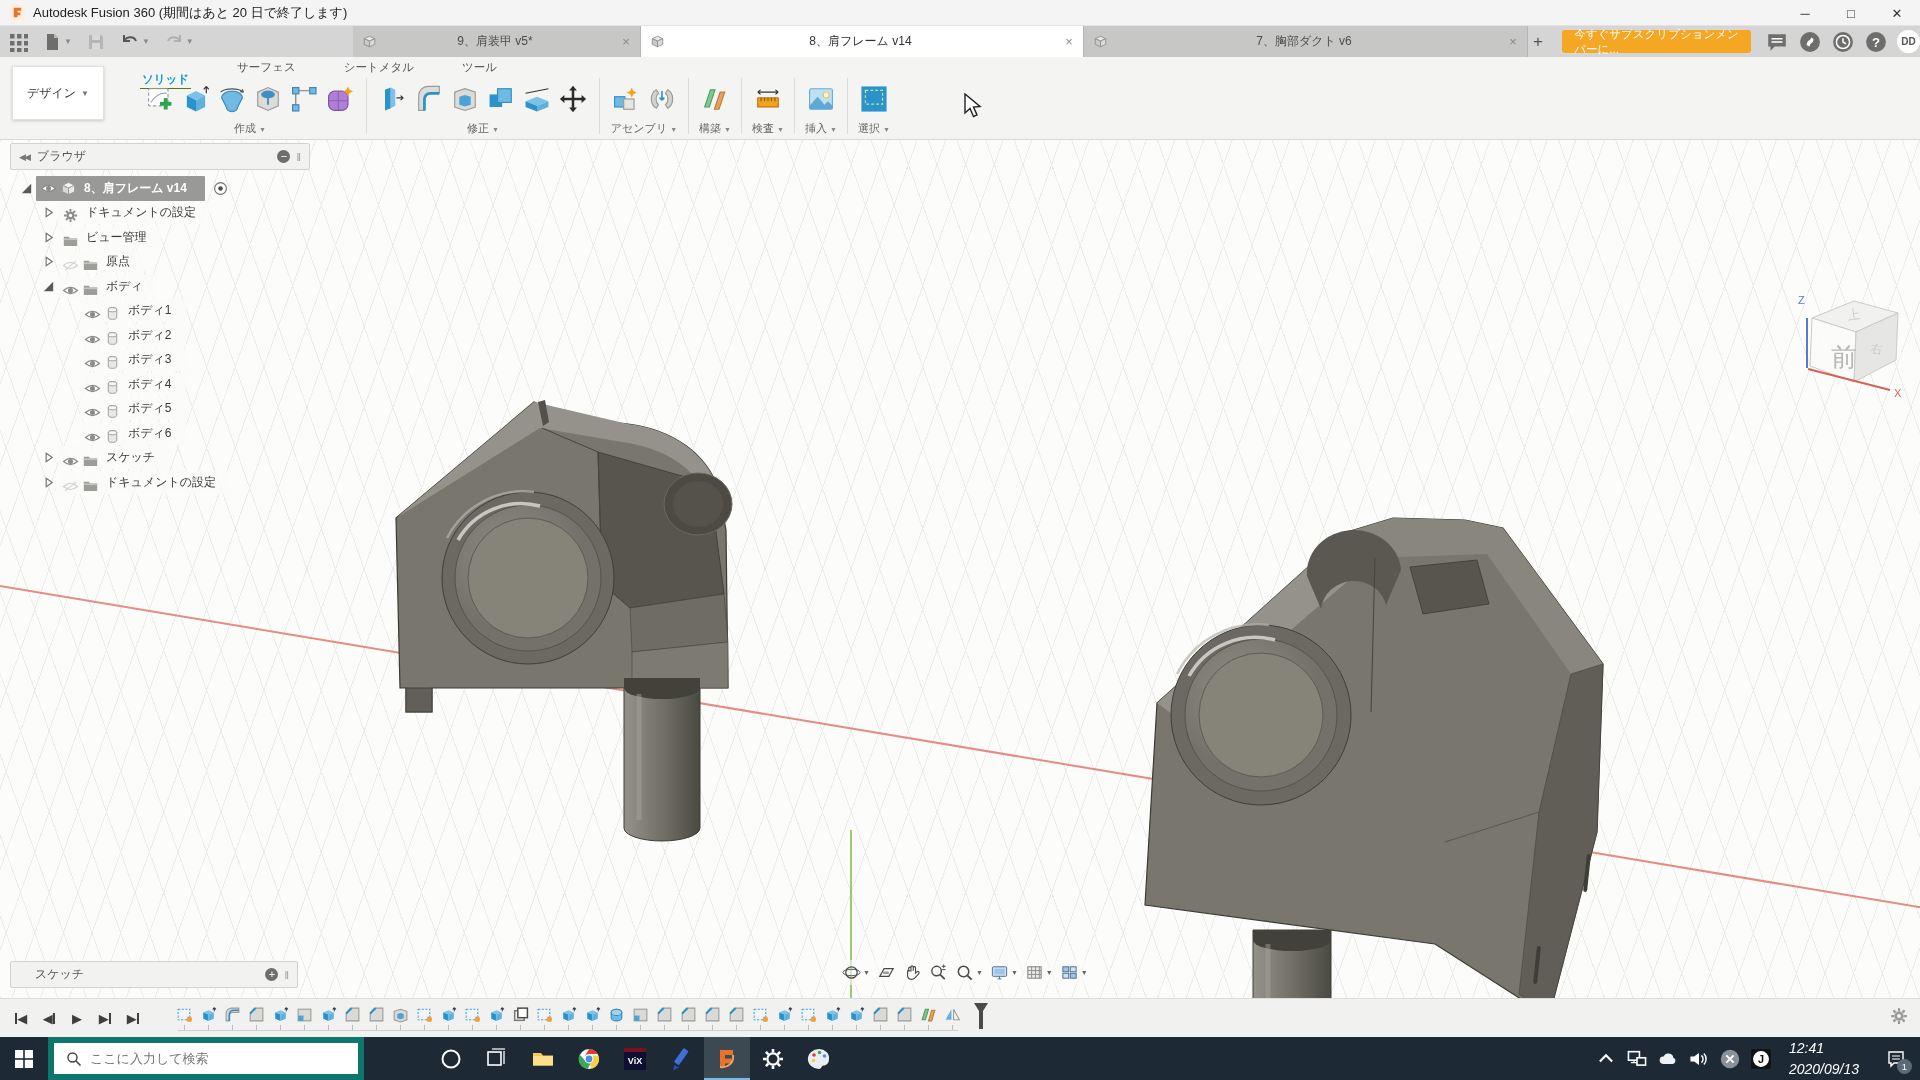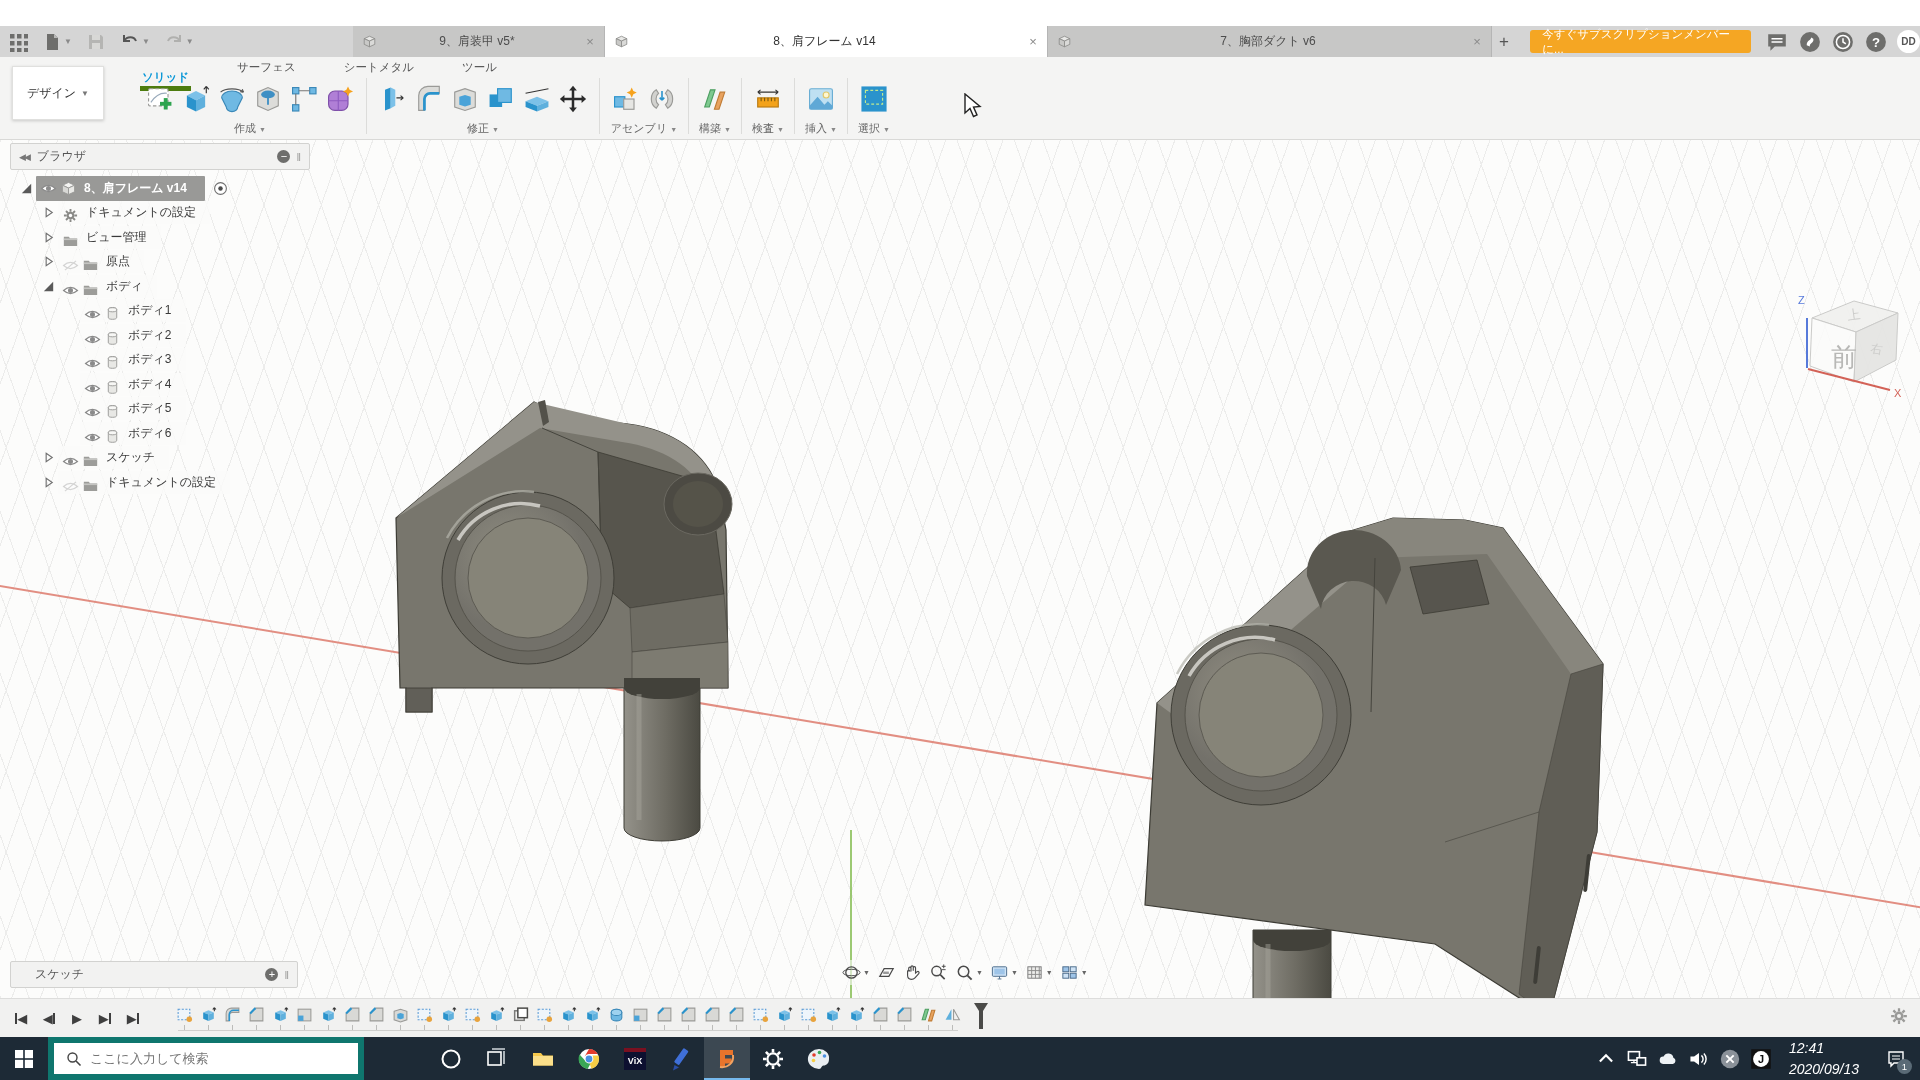--- a/index.html
+++ b/index.html
@@ -30,21 +30,21 @@
   .top-icons{display:flex;align-items:center;margin-left:14px;gap:10px;}
   .top-icons .tbtn{width:23px;height:23px;display:flex;align-items:center;justify-content:center;}
   .avatar{width:23px;height:23px;border-radius:50%;background:#fff;color:#555;font-size:10px;font-weight:bold;display:flex;align-items:center;justify-content:center;}
 
   
   .ribbon{position:absolute;left:0;top:57px;width:100%;height:83px;background:#f4f4f3;border-bottom:1px solid #d9d9d7;}
   .design-box{position:absolute;left:12px;top:9px;width:92px;height:54px;background:#fff;border:1px solid #e0e0de;box-shadow:0 1px 3px rgba(0,0,0,.18);display:flex;align-items:center;justify-content:center;font-size:12px;color:#333;gap:5px;}
   .design-box .caret{font-size:8px;color:#777;}
   .ribbon-tabs{position:absolute;left:140px;top:0;display:flex;gap:44px;height:21px;align-items:center;}
   .rtab{font-size:11.5px;color:#555;padding:2px 2px;}
-  .rtab.active{color:#0696d7;font-weight:bold;border-bottom:5px solid #4d7c0f;padding-bottom:1px;margin-top:24px;}
+  .rtab.active{color:#0696d7;font-weight:bold;border-bottom:1px solid #4d7c0f;padding-bottom:1px;margin-top:24px;}
   .ribbon-groups{position:absolute;left:136px;top:21px;right:10px;height:60px;display:flex;}
   .rgroup{display:flex;flex-direction:column;align-items:center;padding:0 8px;}
   .ricons{display:flex;align-items:center;height:42px;gap:4px;}
   .ribtn{width:32px;height:34px;display:flex;align-items:center;justify-content:center;border-radius:2px;}
   .ribtn svg{width:28px;height:28px;}
   .rlabel{font-size:11px;color:#666;margin-top:1px;white-space:nowrap;}
   .rlabel .caret{font-size:7px;color:#888;}
   .rdivider{width:1px;background:#dcdcda;height:56px;margin:0 2px;align-self:flex-start;}
 
   
@@ -113,20 +113,32 @@
   .tb-notif{width:40px;height:43px;display:flex;align-items:center;justify-content:center;position:relative;}
   .tb-notif .badge{position:absolute;right:4px;bottom:6px;width:15px;height:15px;border-radius:50%;background:#5a6a76;color:#fff;font-size:9.5px;display:flex;align-items:center;justify-content:center;}
 
   .cursor{position:absolute;left:963px;top:93px;width:20px;height:26px;z-index:50;}
 </style>
 </head>
 <body>
 
 <div class="app">
 
+  <div class="titlebar">
+    <svg class="fusion-logo" viewBox="0 0 16 16">
+        <rect width="16" height="16" rx="2" fill="#fceee0"></rect>
+        <path d="M4 13 V3 h8 v3 H8 v2 h3 v3 H8 v2 z" fill="#e8742c"></path>
+      </svg>
+    <span class="title">Autodesk Fusion 360 (期間はあと 20 日で終了します)</span>
+    <div class="win-controls">
+      <span class="win-btn">─</span>
+      <span class="win-btn">□</span>
+      <span class="win-btn">✕</span>
+    </div>
+  </div>
 
   <div class="tabstrip">
     <div class="qat">
         <span class="qbtn">
           <span class="ic" style="display: inline-flex; width: 20px; height: 20px;">
             <svg viewBox="0 0 20 20" style="width: 100%; height: 100%;">
               <g fill="#6e6e6c">
                 <rect x="2" y="2" width="4.5" height="4.5"></rect>
                 <rect x="9" y="2" width="4.5" height="4.5"></rect>
                 <rect x="16" y="2" width="4.5" height="4.5"></rect>
@@ -171,21 +183,21 @@
           <span class="ic" style="display: inline-flex; width: 20px; height: 20px;">
             <svg viewBox="0 0 20 20" style="width: 100%; height: 100%;">
               <path d="M16 9 C13 4 6 4 4 9" fill="none" stroke="#b0b0ae" stroke-width="2"></path>
               <path d="M16 3 v6 h-6" fill="none" stroke="#b0b0ae" stroke-width="2"></path>
             </svg>
           </span>
           <span class="caret">▼</span>
         </span>
       </div>
     <div class="doc-tabs">
-        <div class="doc-tab" style="width: 252px;">
+        <div class="doc-tab" style="width: 288px;">
           <span class="cube" style="display: inline-flex;">
             <svg viewBox="0 0 16 16" style="width: 100%; height: 100%;">
               <polygon points="8,1.5 14.5,4.5 8,7.5 1.5,4.5" fill="#e8e8e6" stroke="#8a8a88"></polygon>
               <polygon points="1.5,4.5 8,7.5 8,14.5 1.5,11.5" fill="#c9c9c7" stroke="#8a8a88"></polygon>
               <polygon points="14.5,4.5 8,7.5 8,14.5 14.5,11.5" fill="#dadad8" stroke="#8a8a88"></polygon>
             </svg>
           </span>
           <span class="lbl">9、肩装甲 v5*</span>
           <span class="close">×</span>
         </div>

